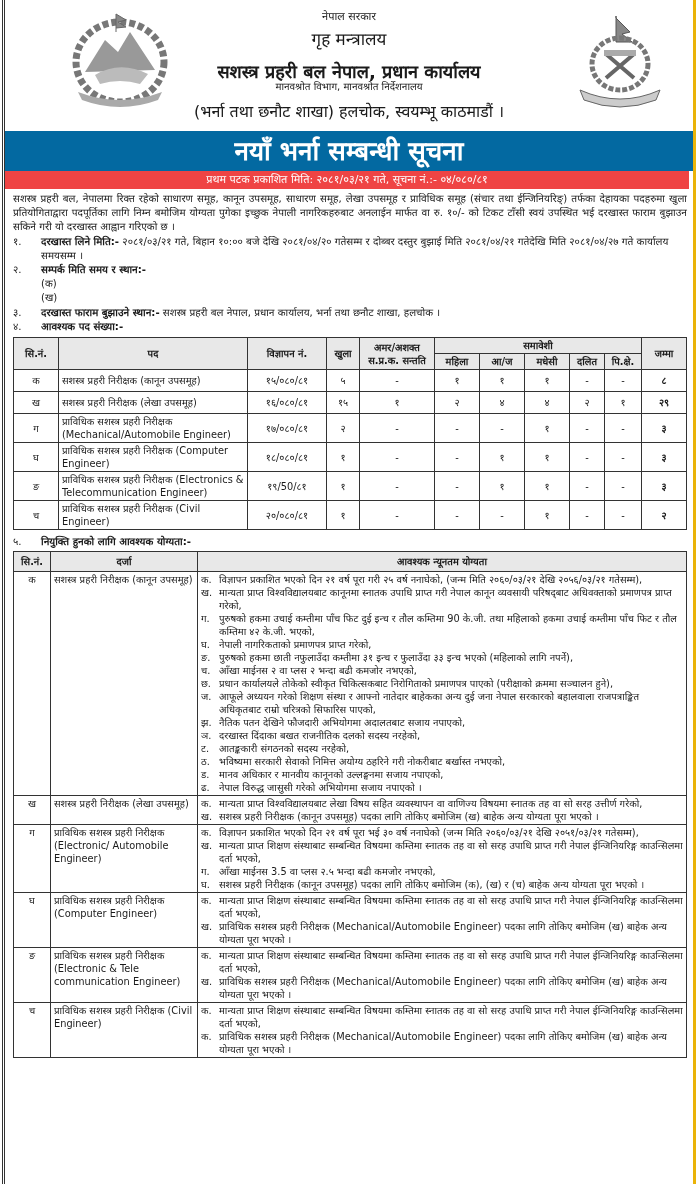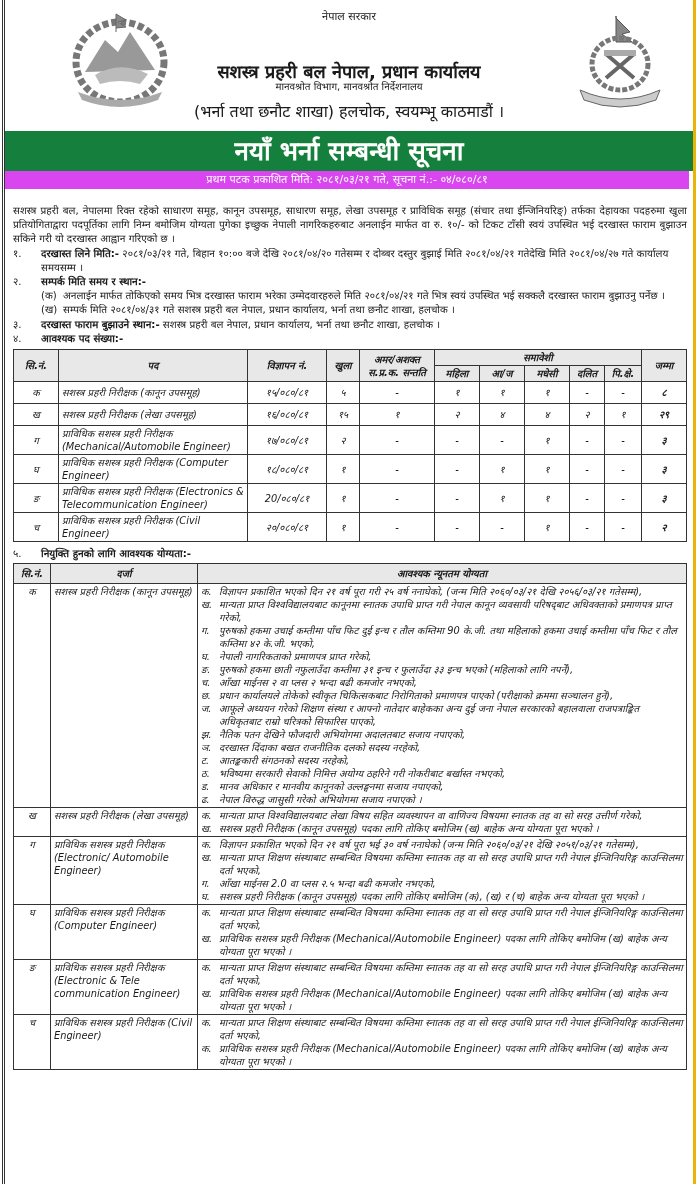--- a/index.html
+++ b/index.html
@@ -6,30 +6,30 @@
   body{width:700px;height:1186px;overflow:hidden;font-family:"DejaVu Sans",sans-serif;color:#1a1a1a;position:relative;}
   .page{position:absolute;left:2px;top:0;width:694px;height:1184px;border-left:3px double #333;border-right:3px solid #eab308;box-sizing:border-box;}
   .hdr{position:relative;height:127px;text-align:center;}
   .emblem{position:absolute;left:55px;top:10px;width:120px;height:100px;}
   .apf{position:absolute;left:565px;top:12px;width:100px;height:100px;}
   .h-gov{position:absolute;left:0;right:0;top:8px;font-size:11px;}
   .h-min{position:absolute;left:0;right:0;top:27px;font-size:17px;}
   .h-org{position:absolute;left:0;right:0;top:51px;font-size:18px;font-weight:bold;margin-top:8px;}
   .h-dept{position:absolute;left:0;right:0;top:79px;font-size:10px;}
   .h-addr{position:absolute;left:0;right:0;top:100px;font-size:16px;}
-  .banner{position:absolute;left:0;right:0;top:131px;height:40px;background:#15803d;color:#fff;text-align:center;font-size:26px;font-weight:bold;line-height:40px;}
-  .subbanner{position:absolute;left:0;right:4px;top:171px;height:18px;background:#d946ef;color:#fff;text-align:center;font-size:11px;line-height:18px;}
-  .body{position:absolute;left:8px;right:6px;top:192px;font-size:10.2px;line-height:14.2px;margin-top:12px;}
+  .banner{position:absolute;left:0;right:0;top:131px;height:40px;background:#0369a1;color:#fff;text-align:center;font-size:26px;font-weight:bold;line-height:40px;}
+  .subbanner{position:absolute;left:0;right:4px;top:171px;height:18px;background:#ef4444;color:#fff;text-align:center;font-size:11px;line-height:18px;}
+  .body{position:absolute;left:8px;right:6px;top:192px;font-size:10.2px;line-height:14.2px;}
   .intro{margin:0 0 0 0;text-align:justify;}
   .item{display:flex;margin:0;}
   .num{width:28px;flex:none;}
   .sub{display:flex;padding-left:28px;}
   .subnum{width:22px;flex:none;}
   b{font-weight:bold;}
-  table{border-collapse:collapse;width:100%;font-style:italic;}
+  table{border-collapse:collapse;width:100%;}
   td,th{border:1px solid #333;padding:1px 3px;font-size:9.8px;line-height:13px;}
   .t1 th{background:#e8e8e8;font-weight:bold;text-align:center;}
   .t1 td{text-align:center;height:19px;}
   .t1 td.left{text-align:left;}
   .t1 td.bold{font-weight:bold;}
   .t2 th{background:#e8e8e8;font-weight:bold;text-align:center;height:17px;}
   .t2 td{vertical-align:top;}
   .t2 td.c{text-align:center;}
   .q{display:flex;}
   .qk{width:18px;flex:none;}
@@ -41,20 +41,21 @@
 <div class="page">
   <div class="hdr">
     <svg class="emblem" viewBox="0 0 120 100">
       <ellipse cx="60" cy="52" rx="44" ry="40" fill="none" stroke="#777" stroke-width="7" stroke-dasharray="6 3"></ellipse>
       <path d="M25 62 L45 30 L58 42 L70 22 L95 60 Z" fill="#999"></path>
       <path d="M35 65 Q60 50 88 64 L80 74 Q60 68 40 74 Z" fill="#bbb"></path>
       <path d="M56 4 L56 22 M56 4 L66 10 L58 12 L66 17 L56 18" fill="#888" stroke="#666" stroke-width="1"></path>
       <path d="M18 82 Q60 98 102 82 L98 90 Q60 104 22 90 Z" fill="#aaa"></path>
     </svg>
     <div class="h-gov">नेपाल सरकार</div>
+    <div class="h-min">गृह मन्त्रालय</div>
     <div class="h-org">सशस्त्र प्रहरी बल नेपाल, प्रधान कार्यालय</div>
     <div class="h-dept">मानवश्रोत विभाग, मानवश्रोत निर्देशनालय</div>
     <div class="h-addr">(भर्ना तथा छनौट शाखा) हलचोक, स्वयम्भू काठमाडौं ।</div>
     <svg class="apf" viewBox="0 0 100 100">
       <path d="M46 4 L46 30 L62 30 L52 22 L60 20 L46 6 Z" fill="#888" stroke="#555"></path>
       <ellipse cx="50" cy="52" rx="28" ry="26" fill="none" stroke="#777" stroke-width="5" stroke-dasharray="5 2"></ellipse>
       <path d="M36 42 L64 66 M64 42 L36 66" stroke="#666" stroke-width="4"></path>
       <rect x="34" y="38" width="32" height="6" fill="#aaa"></rect>
       <path d="M10 78 Q50 96 90 78 L86 88 Q50 102 14 88 Z" fill="#ccc" stroke="#666"></path>
     </svg>
@@ -70,25 +71,23 @@
       <span class="num">१.</span>
       <span><b>दरखास्त लिने मिति:-</b><span> २०८१/०३/२१ गते, बिहान १०:०० बजे देखि २०८१/०४/२० गतेसम्म र दोब्बर दस्तुर बुझाई मिति २०८१/०४/२१ गतेदेखि मिति २०८१/०४/२७ गते कार्यालय समयसम्म ।</span></span>
     </div>
 
     <div class="item">
       <span class="num">२.</span>
       <b>सम्पर्क मिति समय र स्थान:-</b>
     </div>
     <div class="sub">
       <span class="subnum">(क)</span>
-      <span>अनलाईन मार्फत तोकिएको समय भित्र दरखास्त फाराम भरेका उम्मेदवारहरुले मिति २०८१/०४/२१ गते भित्र स्वयं उपस्थित भई सक्कलै दरखास्त फाराम बुझाउनु पर्नेछ ।</span>
     </div>
     <div class="sub">
       <span class="subnum">(ख)</span>
-      <span>सम्पर्क मिति २०८१/०४/३१ गते सशस्त्र प्रहरी बल नेपाल, प्रधान कार्यालय, भर्ना तथा छनौट शाखा, हलचोक ।</span>
     </div>
 
     <div class="item">
       <span class="num">३.</span>
       <span><b>दरखास्त फाराम बुझाउने स्थान:-</b><span> सशस्त्र प्रहरी बल नेपाल, प्रधान कार्यालय, भर्ना तथा छनौट शाखा, हलचोक ।</span></span>
     </div>
 
     <div class="item">
       <span class="num">४.</span>
       <b>आवश्यक पद संख्या:-</b>
@@ -162,21 +161,21 @@
             <td>-</td>
             <td>१</td>
             <td>१</td>
             <td>-</td>
             <td>-</td>
             <td class="bold">३</td>
           </tr>
           <tr>
             <td>ङ</td>
             <td class="left">प्राविधिक सशस्त्र प्रहरी निरीक्षक (Electronics &amp; Telecommunication Engineer)</td>
-            <td>20/०८०/८१</td>
+            <td>१९/50/८१</td>
             <td>१</td>
             <td>-</td>
             <td>-</td>
             <td>१</td>
             <td>१</td>
             <td>-</td>
             <td>-</td>
             <td class="bold">३</td>
           </tr>
           <tr>
@@ -292,21 +291,21 @@
               <div class="q">
                 <span class="qk">क.</span>
                 <span>विज्ञापन प्रकाशित भएको दिन २१ वर्ष पूरा भई ३० वर्ष ननाघेको (जन्म मिति २०६०/०३/२१ देखि २०५१/०३/२१ गतेसम्म),</span>
               </div>
               <div class="q">
                 <span class="qk">ख.</span>
                 <span>मान्यता प्राप्त शिक्षण संस्थाबाट सम्बन्धित विषयमा कम्तिमा स्नातक तह वा सो सरह उपाधि प्राप्त गरी नेपाल ईन्जिनियरिङ्ग काउन्सिलमा दर्ता भएको,</span>
               </div>
               <div class="q">
                 <span class="qk">ग.</span>
-                <span>आँखा माईनस 2.0 वा प्लस २.५ भन्दा बढी कमजोर नभएको,</span>
+                <span>आँखा माईनस 3.5 वा प्लस २.५ भन्दा बढी कमजोर नभएको,</span>
               </div>
               <div class="q">
                 <span class="qk">घ.</span>
                 <span>सशस्त्र प्रहरी निरीक्षक (कानून उपसमूह) पदका लागि तोकिए बमोजिम (क), (ख) र (च) बाहेक अन्य योग्यता पूरा भएको ।</span>
               </div>
             </td>
           </tr>
           <tr>
             <td class="c">घ</td>
             <td>प्राविधिक सशस्त्र प्रहरी निरीक्षक (Computer Engineer)</td>

